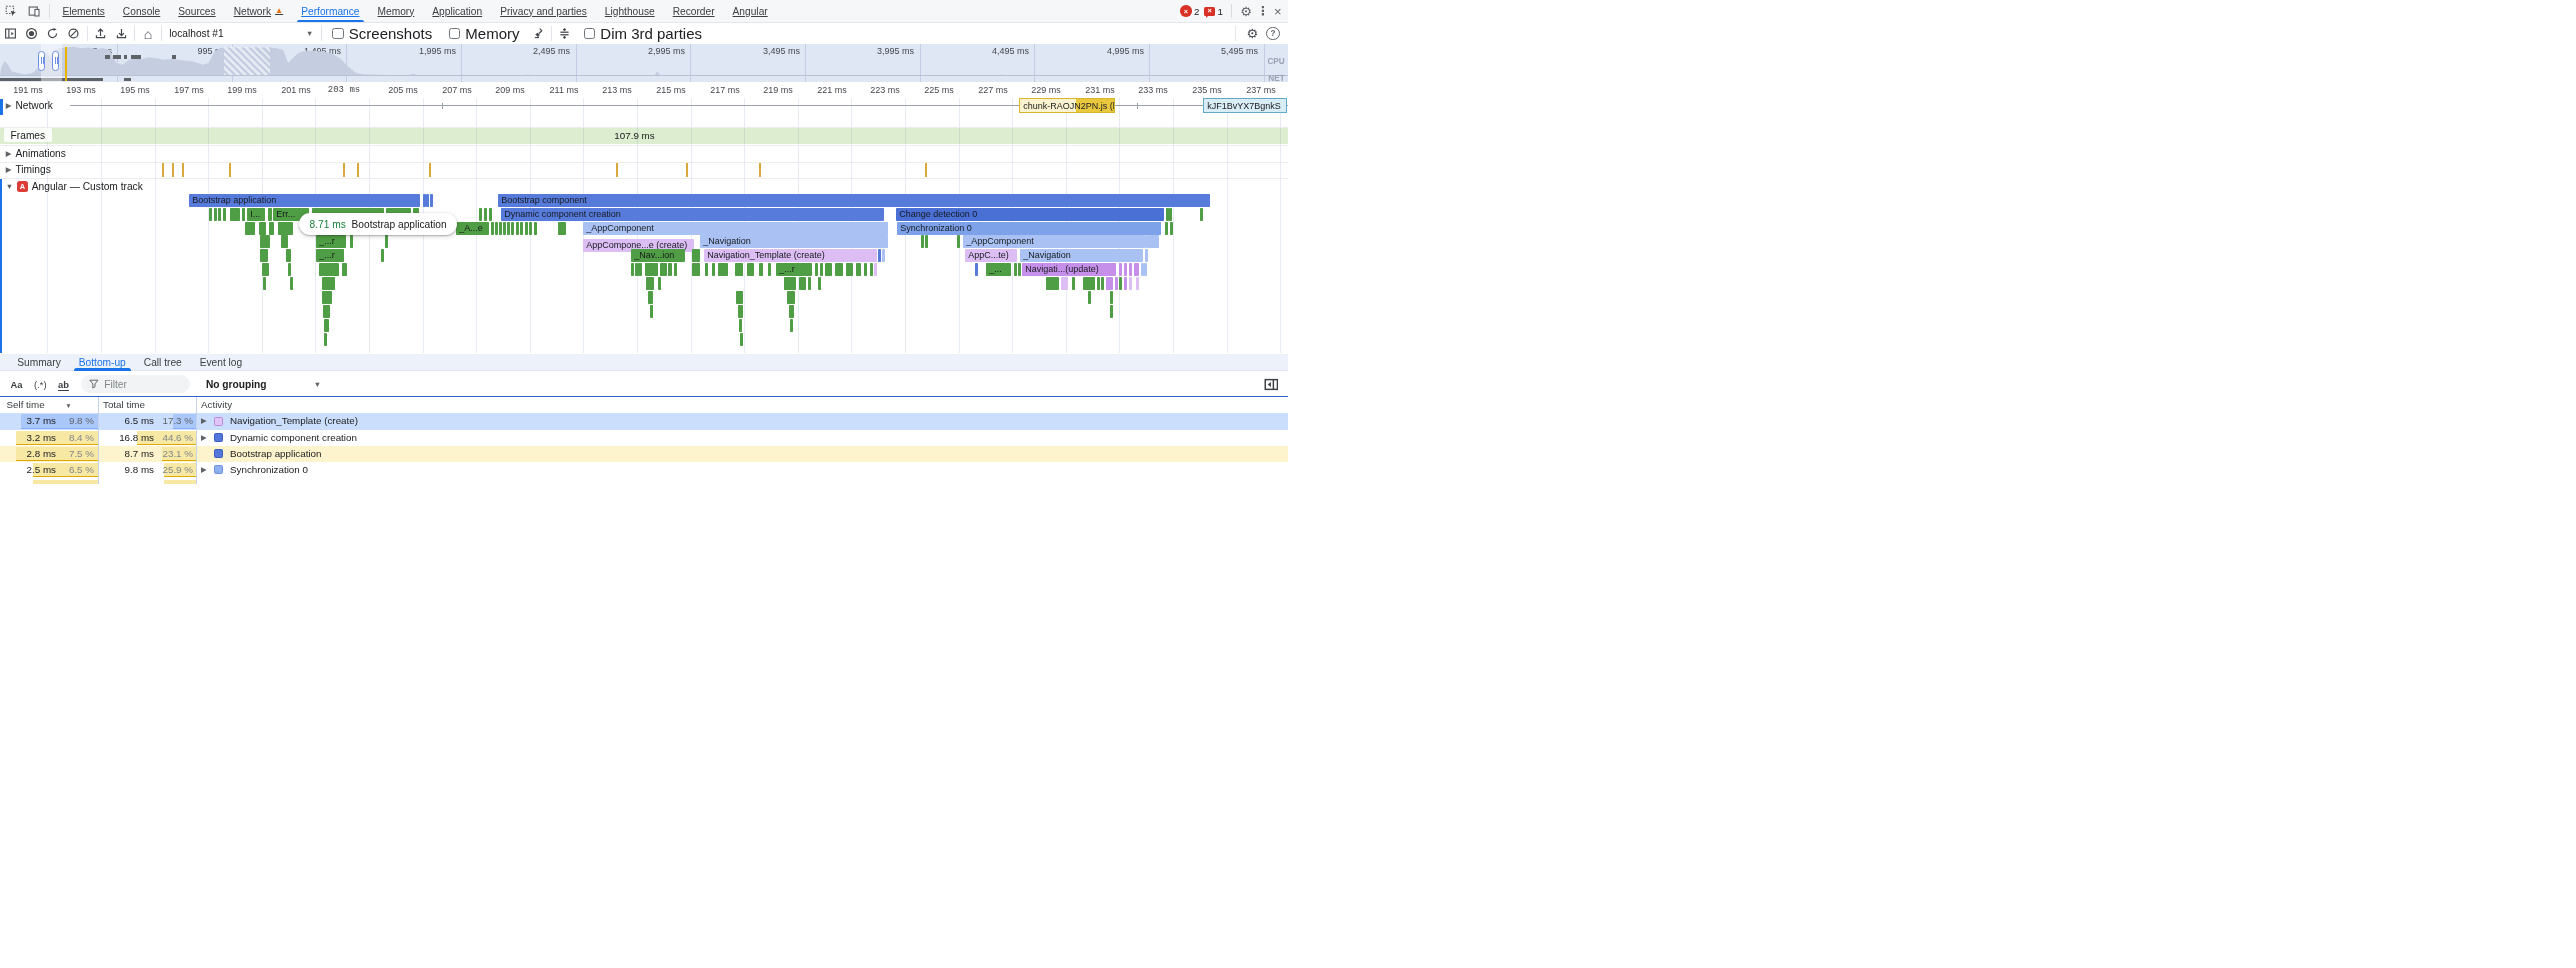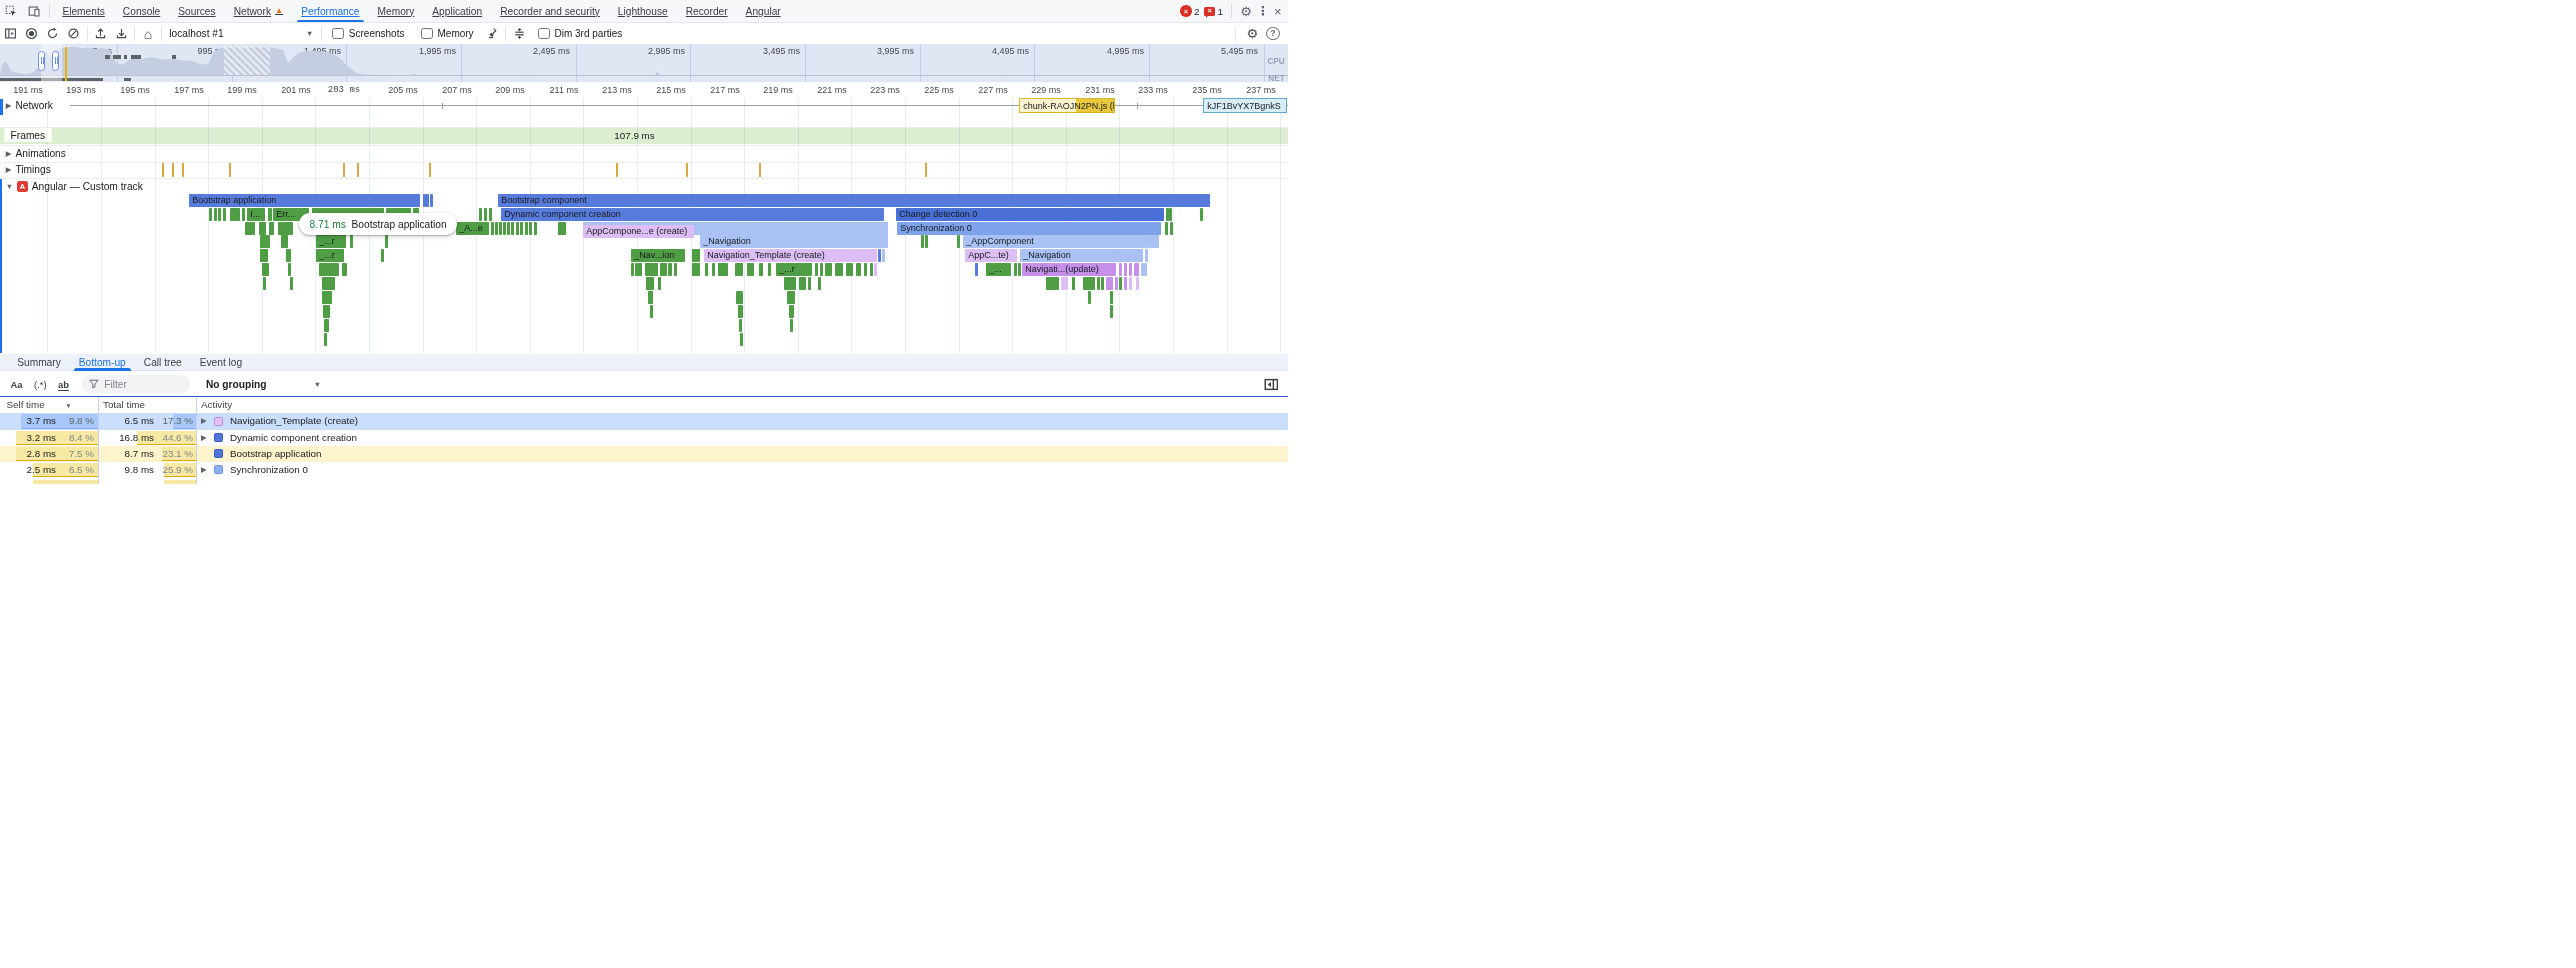--- a/index.html
+++ b/index.html
@@ -24,21 +24,21 @@
   .iss-ic::before{content:"×";position:absolute;left:0;top:-0.8px;width:10.6px;text-align:center;color:#fff;font-size:7.4px;font-weight:bold;}
   .iss-ic::after{content:"";position:absolute;left:1.6px;bottom:-2.5px;border-left:3.3px solid #d93025;border-bottom:3.3px solid transparent;}
   .badge-num{font-size:9.8px;color:#202124;margin-left:2.5px;}
   .glyph{color:#5f6368;font-size:12.3px;line-height:1;}
   
   .toolbar{position:absolute;left:0;top:23px;width:1288px;height:21px;background:#fff;display:flex;align-items:center;box-sizing:border-box;}
   .t-ic{width:21px;height:19.6px;display:flex;align-items:center;justify-content:center;color:#45484d;font-size:12.3px;}
   .t-sep{width:0.8px;height:14.7px;background:#e1e4ea;margin:0 2.5px;}
   .dd{display:flex;align-items:center;width:144px;height:18px;padding:0 4.9px;color:#202124;font-size:10.2px;}
   .dd .car{margin-left:auto;font-size:7.4px;color:#5f6368;}
-  .chk{display:flex;align-items:center;gap:4.9px;margin:0 8.2px;font-size:10px;color:#202124;}
+  .chk{display:flex;align-items:center;gap:4.9px;margin:0 8.2px;font-size:15px;color:#202124;}
   .chk .box{width:9.8px;height:9.8px;border:1.2px solid #70757a;border-radius:2.5px;background:#fff;}
   .help-ic{width:11.5px;height:11.5px;border:1.2px solid #5f6368;border-radius:50%;color:#5f6368;
            font-size:8.2px;font-weight:bold;display:flex;align-items:center;justify-content:center;}
   
   .overview{position:absolute;left:0;top:44px;width:1288px;height:38px;background:#dfe6f4;overflow:hidden;}
   .ov-grid{position:absolute;top:0;width:0.8px;height:38px;background:#c3cde3;}
   .ov-label{position:absolute;top:1.6px;width:115px;text-align:right;font-size:9px;color:#45484d;}
   .ov-side{position:absolute;right:3.3px;font-size:8.2px;font-weight:bold;color:#99a2b4;}
   .ov-netline{position:absolute;left:0;top:31px;width:1288px;height:0.8px;background:#b9c2d4;}
   .ov-dark{position:absolute;background:#5f6368;}
@@ -145,21 +145,21 @@
         <div class="tab sel" style="">
           <span>Performance</span>
         </div>
         <div class="tab" style="">
           <span>Memory</span>
         </div>
         <div class="tab" style="">
           <span>Application</span>
         </div>
         <div class="tab" style="">
-          <span>Recorder and security</span>
+          <span>Privacy and parties</span>
         </div>
         <div class="tab" style="">
           <span>Lighthouse</span>
         </div>
         <div class="tab" style="">
           <span>Recorder</span>
         </div>
         <div class="tab" style="">
           <span>Angular</span>
         </div>
@@ -470,21 +470,21 @@
         <div class="fbar c-g" style="left: 558px; top: 124px; width: 8.2px;"></div>
         <div class="fbar c-pl" style="left: 583px; top: 124px; width: 305px;">_AppComponent</div>
         <div class="fbar c-p" style="left: 897px; top: 124px; width: 264px;">Synchronization 0</div>
         <div class="fbar c-g" style="left: 1165px; top: 124px; width: 2.5px;"></div>
         <div class="fbar c-g" style="left: 1170px; top: 124px; width: 1.6px;"></div>
         <div class="fbar c-g" style="left: 260px; top: 137px; width: 9.8px;"></div>
         <div class="fbar c-g" style="left: 281px; top: 137px; width: 6.5px;"></div>
         <div class="fbar c-g" style="left: 316px; top: 137px; width: 29.5px;">_...r</div>
         <div class="fbar c-g" style="left: 350px; top: 137px; width: 3.3px;"></div>
         <div class="fbar c-g" style="left: 385px; top: 137px; width: 3.3px;"></div>
-        <div class="fbar c-v" style="left: 583px; top: 127px; width: 111px;">AppCompone...e (create)</div>
+        <div class="fbar c-v" style="left: 583px; top: 141px; width: 111px;">AppCompone...e (create)</div>
         <div class="fbar c-pl" style="left: 700px; top: 137px; width: 188px;">_Navigation</div>
         <div class="fbar c-g" style="left: 921px; top: 137px; width: 2.5px;"></div>
         <div class="fbar c-g" style="left: 925px; top: 137px; width: 1.6px;"></div>
         <div class="fbar c-g" style="left: 957px; top: 137px; width: 2.5px;"></div>
         <div class="fbar c-pl" style="left: 963px; top: 137px; width: 182px;">_AppComponent</div>
         <div class="fbar c-pl" style="left: 1145px; top: 137px; width: 1.6px;"></div>
         <div class="fbar c-pl" style="left: 1148px; top: 137px; width: 10.6px;"></div>
         <div class="fbar c-g" style="left: 260px; top: 151px; width: 8.2px;"></div>
         <div class="fbar c-g" style="left: 286px; top: 151px; width: 4.9px;"></div>
         <div class="fbar c-g" style="left: 316px; top: 151px; width: 28px;">_...r</div>

